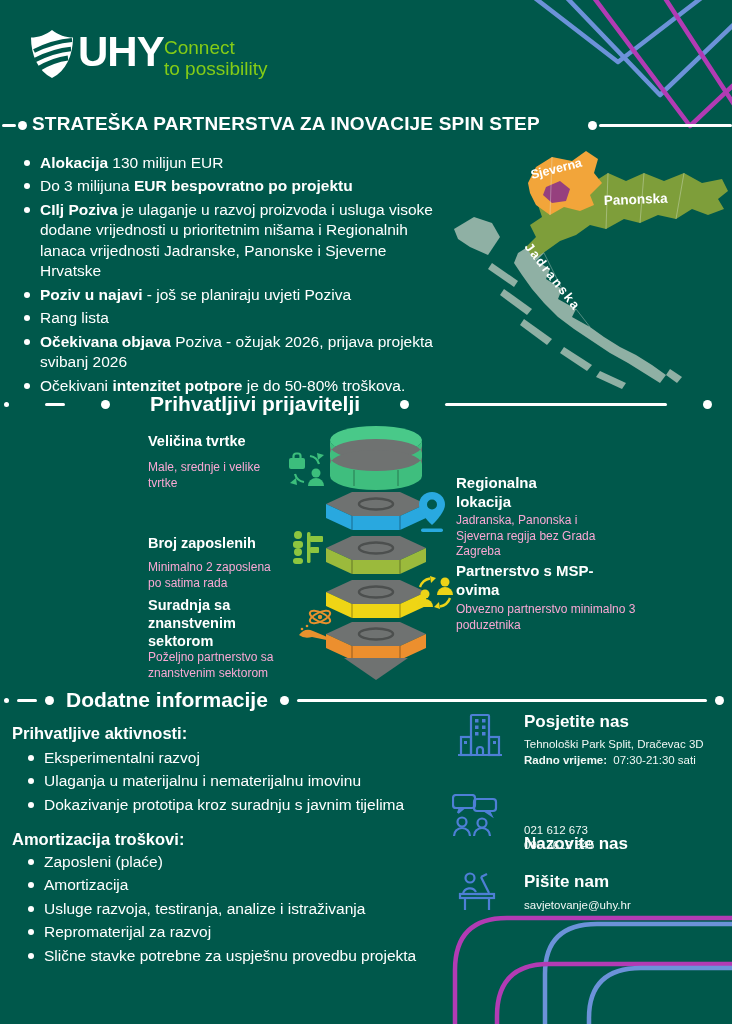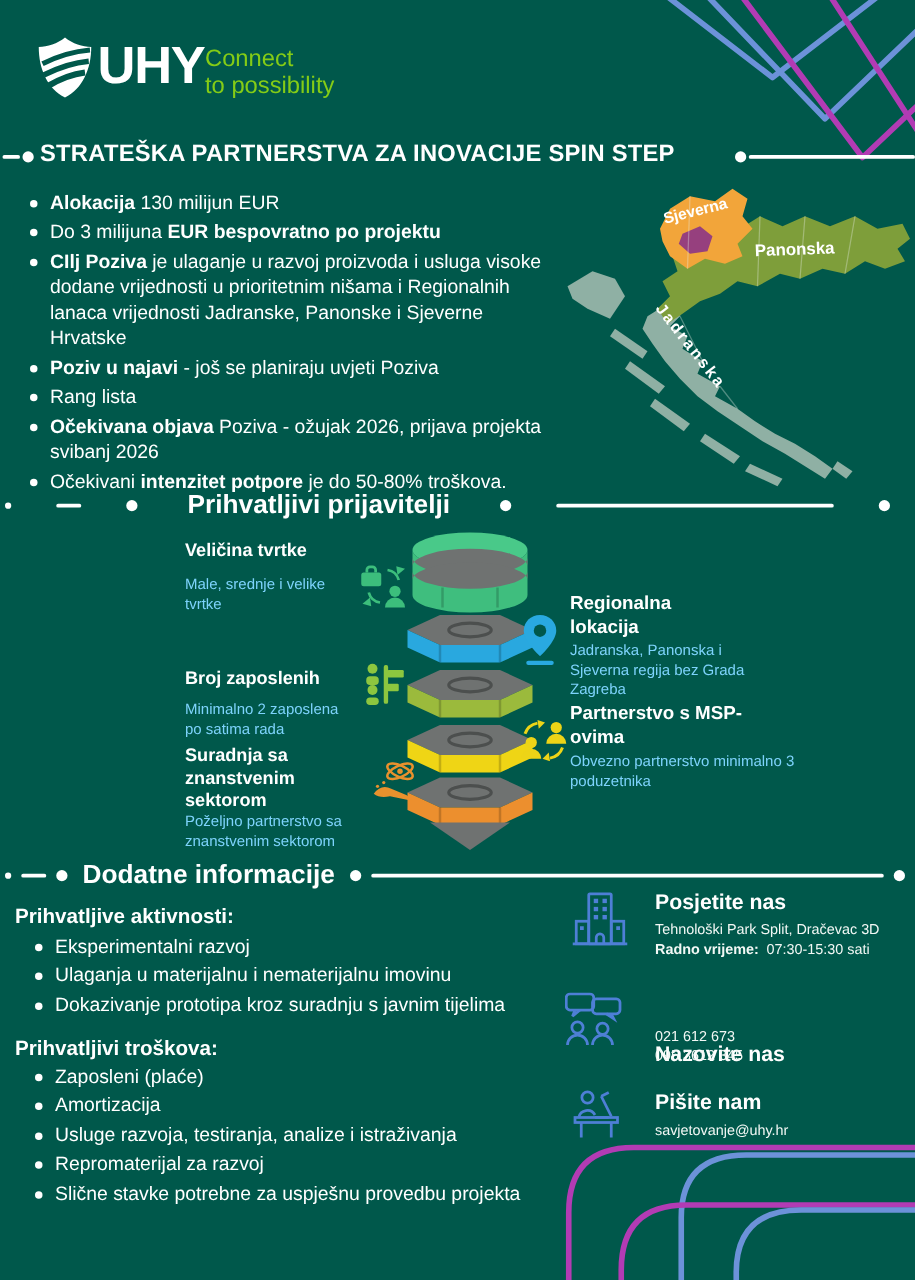--- a/index.html
+++ b/index.html
@@ -30,21 +30,21 @@
   
   ul.bullets{list-style:none; margin:0; padding:0;}
   ul.bullets li{position:relative; padding-left:22px; margin-bottom:3px; font-size:15.5px; line-height:1.32;}
   ul.bullets li::before{content:''; position:absolute; left:6px; top:7px; width:6px; height:6px; border-radius:50%; background:#fff;}
   b{font-weight:bold;}
 
   .sub-head{font-size:16.5px; font-weight:bold;}
 
   
   .crit-title{font-size:14.5px; font-weight:bold; line-height:1.25;}
-  .crit-desc{font-size:12px; line-height:1.3; color:#7dd3fc;}
+  .crit-desc{font-size:12px; line-height:1.3; color:#f9a8d4;}
 
   
   .c-title{font-size:17px; font-weight:bold;}
   .c-line{font-size:11.5px; line-height:1.45; color:#F2F8F5;}
   .c-line .lbl{font-weight:bold;}
 </style>
 </head>
 <body>
 
 <div class="page">
@@ -241,21 +241,21 @@
     <span class="dot md"></span>
   </div>
 
   <div class="abs sub-head" style="left:12px;top:724px;">Prihvatljive aktivnosti:</div>
   <ul class="abs bullets" style="left:22px;top:748px;width:435px;">
       <li>Eksperimentalni razvoj</li>
       <li>Ulaganja u materijalnu i nematerijalnu imovinu</li>
       <li>Dokazivanje prototipa kroz suradnju s javnim tijelima</li>
     </ul>
 
-  <div class="abs sub-head" style="left:12px;top:830px;">Prihvatljivi troškova:</div>
+  <div class="abs sub-head" style="left:12px;top:830px;">Amortizacija troškovi:</div>
   <ul class="abs bullets" style="left:22px;top:852px;width:440px;">
       <li>Zaposleni (plaće)</li>
       <li>Amortizacija</li>
       <li>Usluge razvoja, testiranja, analize i istraživanja</li>
       <li>Repromaterijal za razvoj</li>
       <li>Slične stavke potrebne za uspješnu provedbu projekta</li>
     </ul>
 
   <svg class="abs" style="left:458px;top:712px;" width="44" height="46" viewBox="0 0 44 46">
     <g fill="none" stroke-width="2.2" stroke="#4E7FD6">
@@ -273,21 +273,21 @@
       <rect x="17" y="20" width="3.5" height="3.5"></rect>
         <rect x="24" y="20" width="3.5" height="3.5"></rect>
       <rect x="6" y="29" width="3" height="3"></rect>
         <rect x="35" y="29" width="3" height="3"></rect>
     </g>
   </svg>
   <div class="abs c-title" style="left:524px;top:712px;">Posjetite nas</div>
   <div class="abs c-line" style="left:524px;top:736px;width:205px;">Tehnološki Park Split, Dračevac 3D</div>
   <div class="abs c-line" style="left:524px;top:752px;width:205px;">
     <span class="lbl">Radno vrijeme:</span>
-    <span style="margin-left:3px;">07:30-15:30 sati</span>
+    <span style="margin-left:3px;">07:30-21:30 sati</span>
   </div>
 
   <svg class="abs" style="left:452px;top:794px;" width="46" height="44" viewBox="0 0 46 44">
     <g fill="none" stroke-width="2.2" stroke="#4E7FD6">
       <rect x="1" y="1" width="22" height="13" rx="3"></rect>
       <path d="M8 14 l-2 5 6 -5"></path>
       <rect x="22" y="5" width="22" height="12" rx="3"></rect>
       <path d="M37 17 l2 4 -6 -4"></path>
       <circle cx="10" cy="28" r="4.5"></circle>
       <path d="M2 42 a8 8 0 0 1 16 0"></path>

